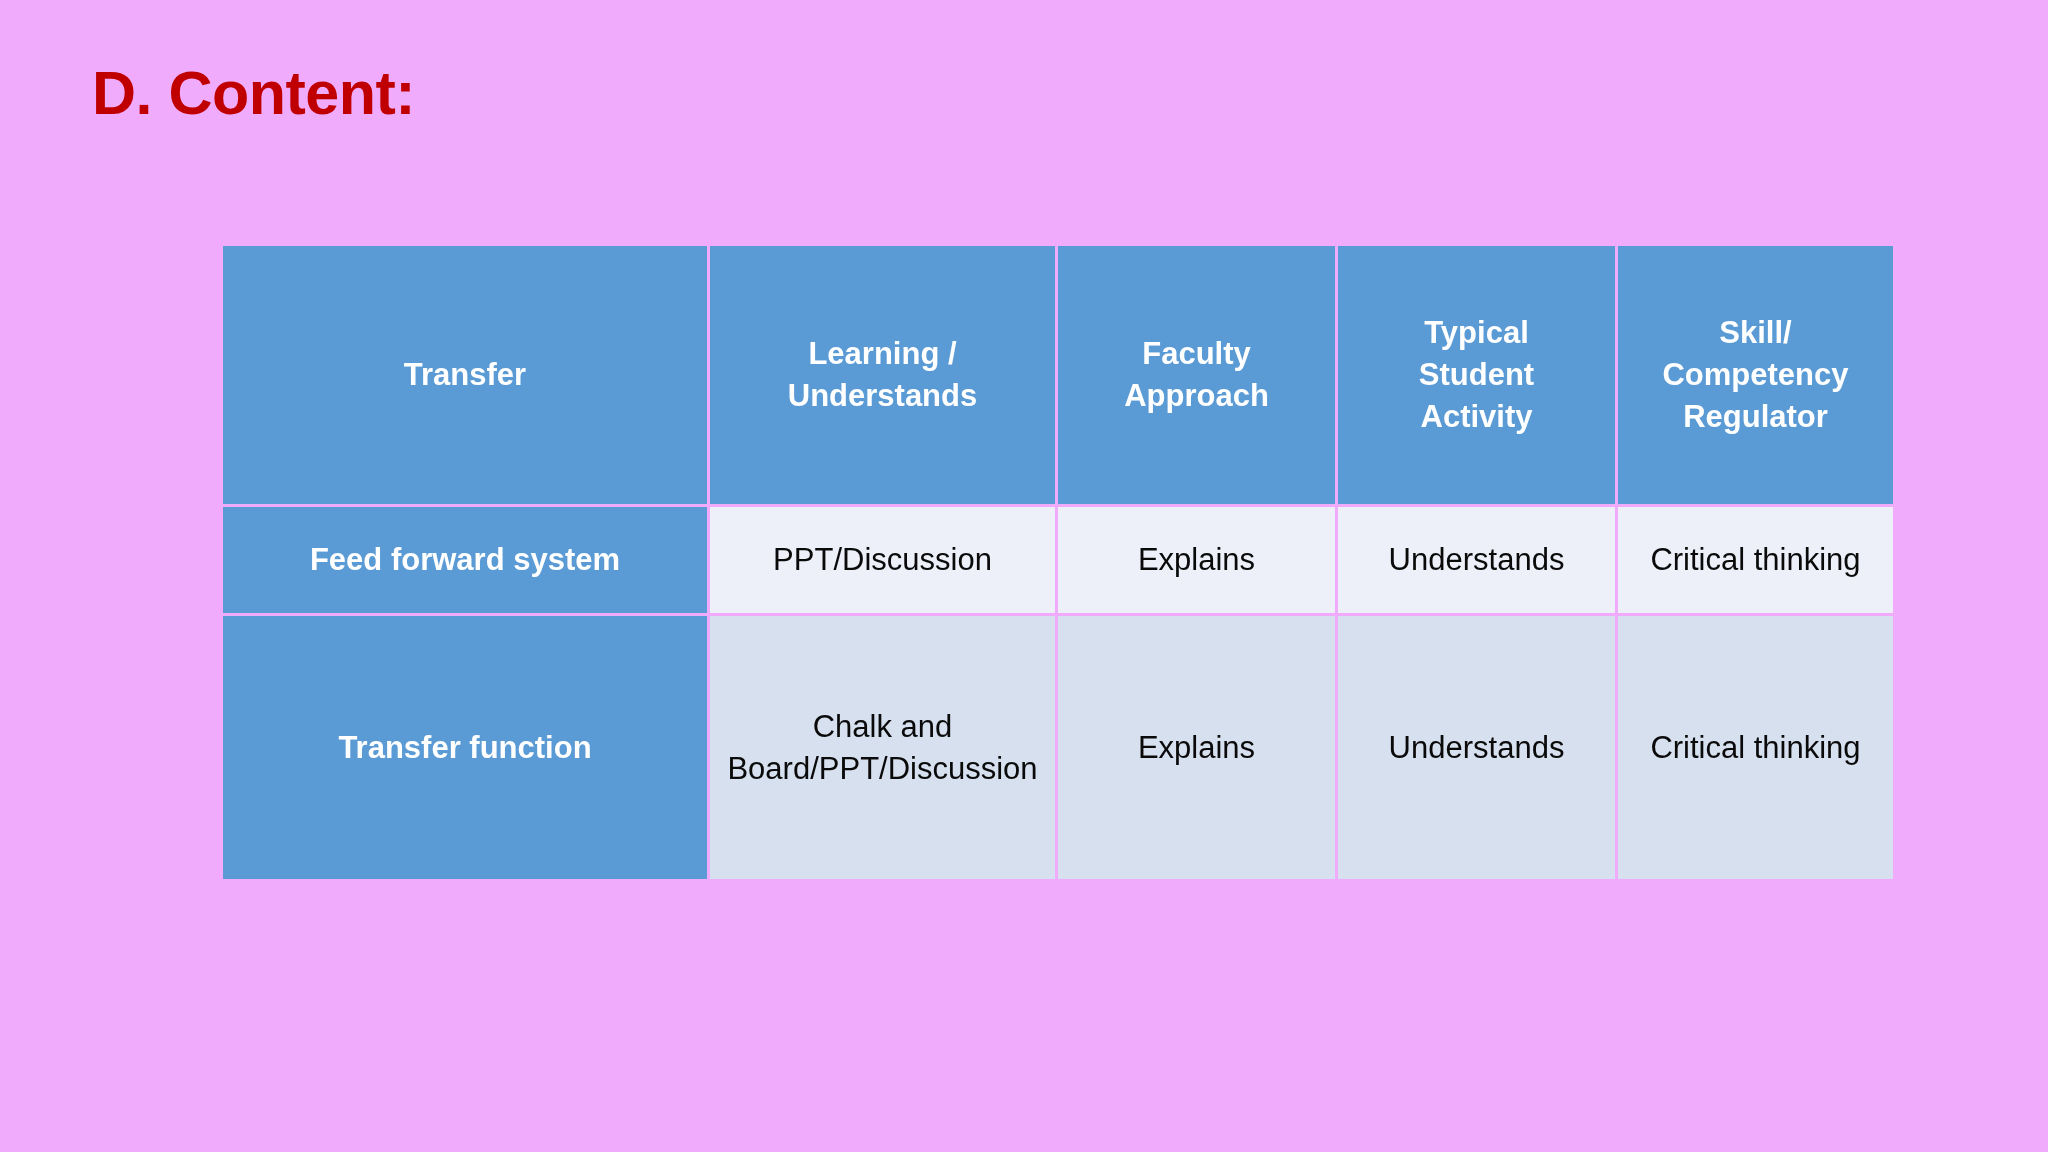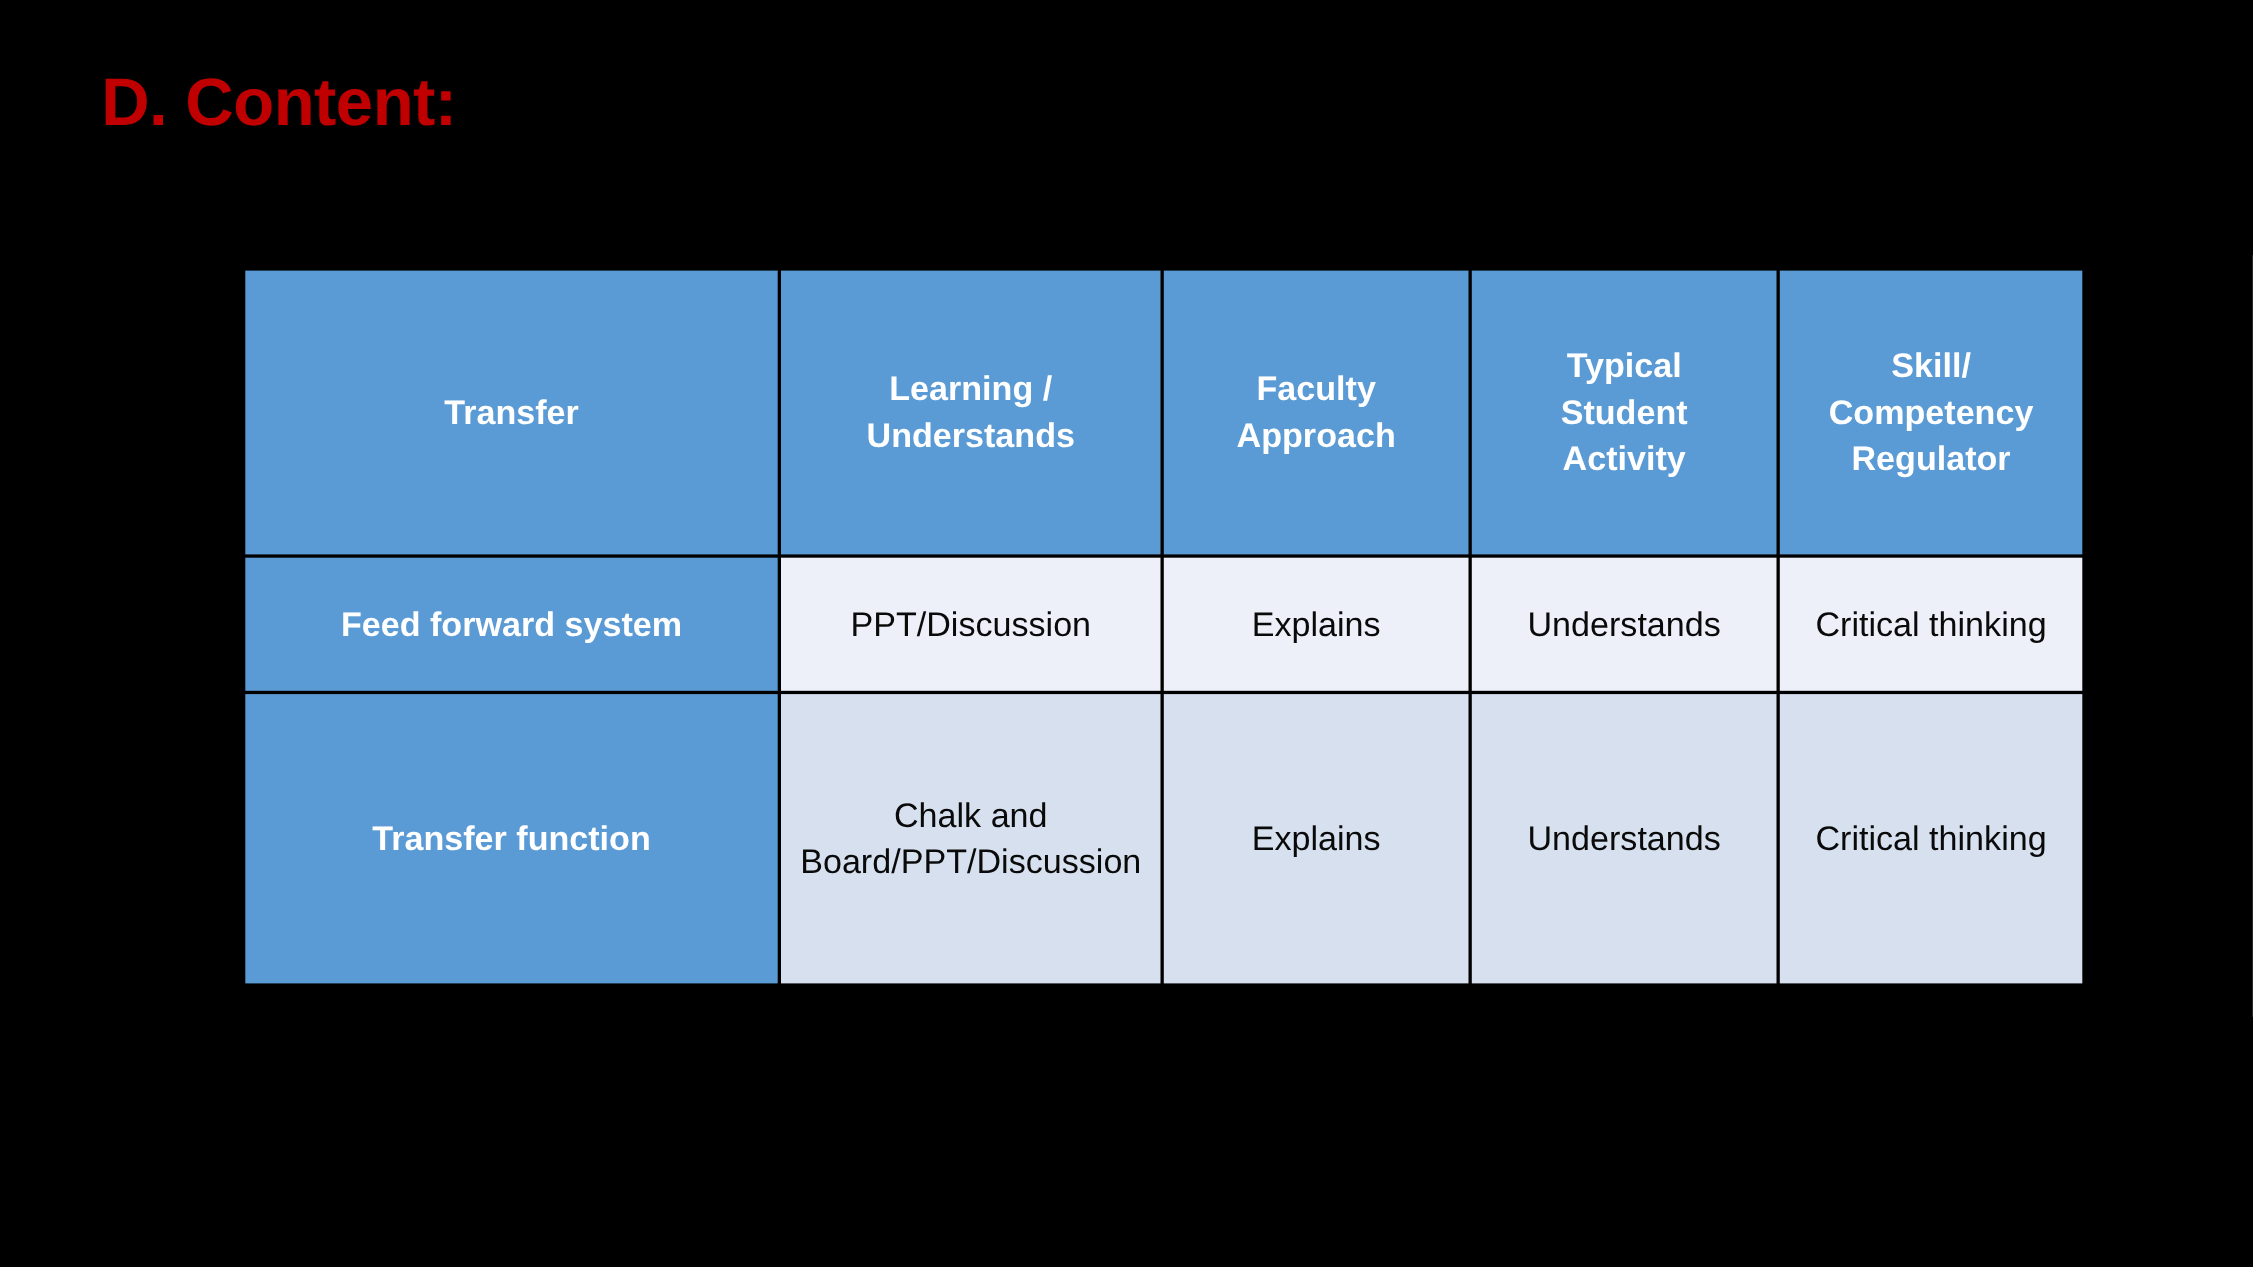--- a/index.html
+++ b/index.html
@@ -12,21 +12,21 @@
     height: 1152px;
     background: #ffffff;
     font-family: "Liberation Sans", sans-serif;
     overflow: hidden;
   }
 
   .slide {
     position: relative;
     width: 2048px;
     height: 1152px;
-    background: #000000;
+    background: #f0abfc;
     box-sizing: border-box;
   }
 
   
   .slide-title {
     position: absolute;
     left: 92px;
     top: 58px;
     font-size: 61px;
     font-weight: bold;
@@ -99,21 +99,21 @@
     border: 0;
     word-wrap: break-word;
     overflow-wrap: break-word;
   }
 
   tr.band-a td.cell { background: #D6E0EE; }
   tr.band-b td.cell { background: #EDF0F9; }
   tr.band-c td.cell { background: #D6E0EE; }
 
   tr.band-a td, tr.band-a th { height: 133px; }
-  tr.band-b td, tr.band-b th { height: 121px; }
+  tr.band-b td, tr.band-b th { height: 106px; }
   tr.band-c td, tr.band-c th { height: 263px; }
 
   .nowrapish { white-space: normal; }
 </style>
 </head>
 <body>
 
 <div class="slide">
 
   <div class="slide-title">D. Content:</div>

